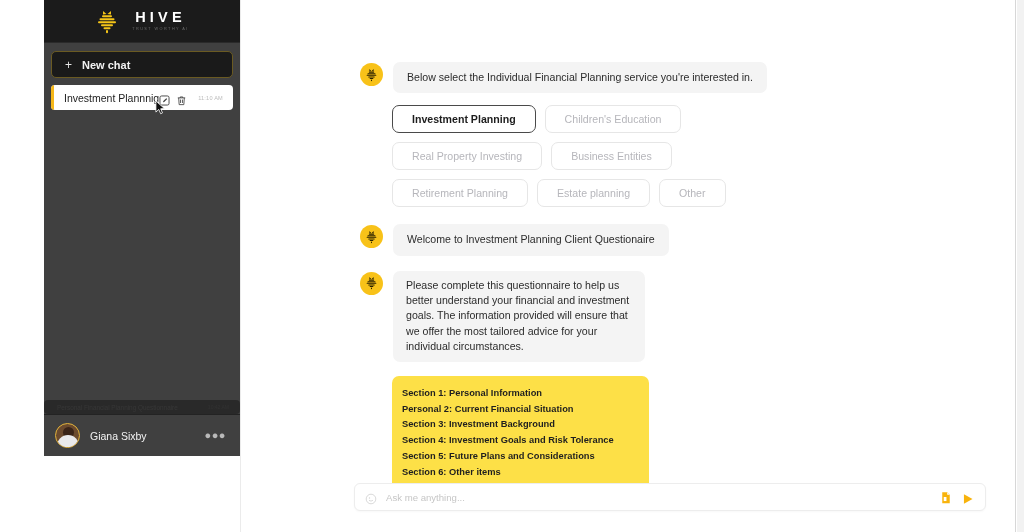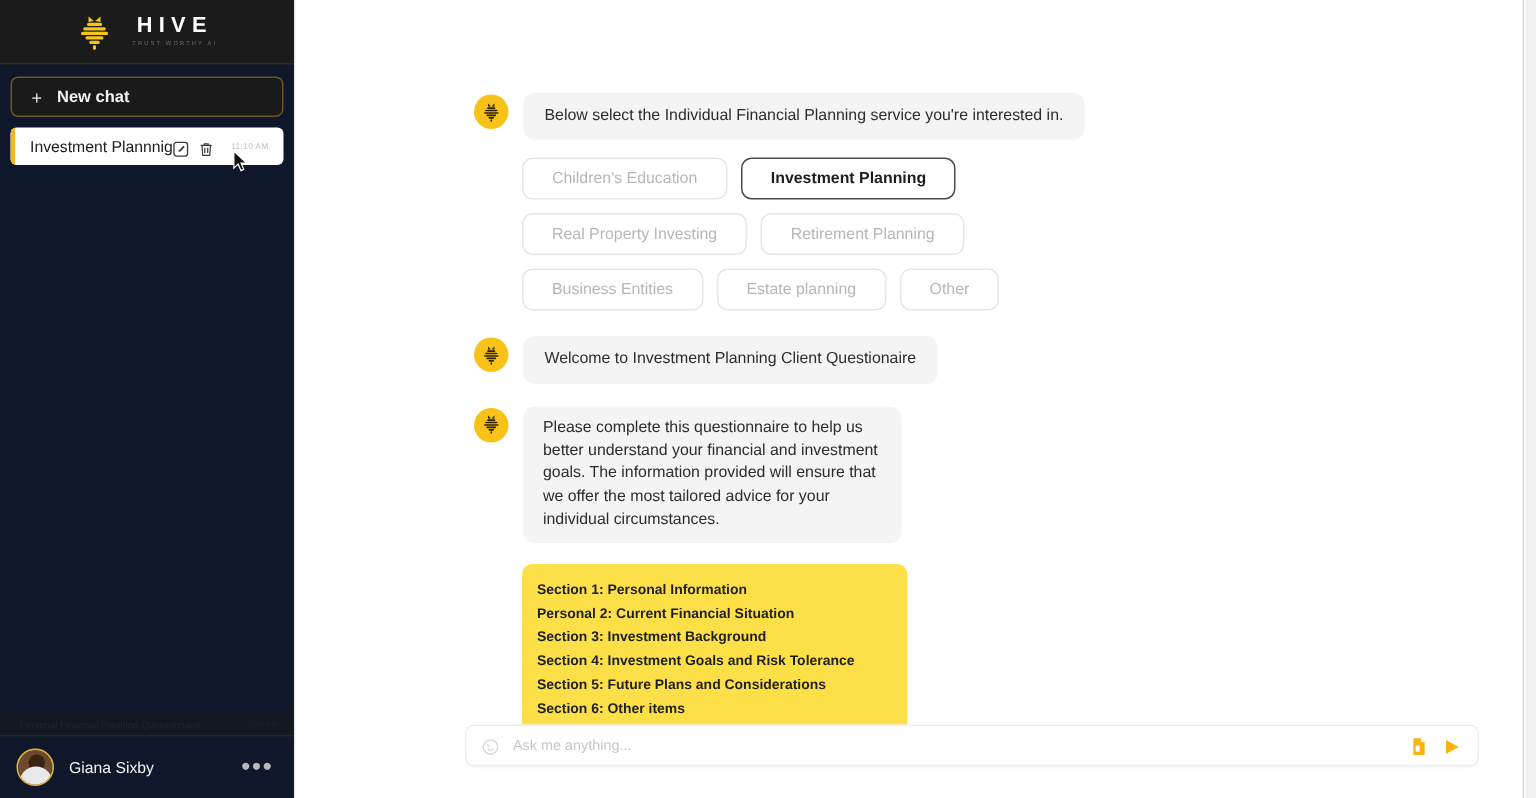--- a/index.html
+++ b/index.html
@@ -12,26 +12,27 @@
   #app {
     position: relative;
     width: 1024px; height: 532px;
     display: flex;
     background: #ffffff;
   }
 
   
   .sidebar {
     width: 196px;
-    height: 532px;
-    background: #0f172a;
+    height: 456px;
+    background: #404040;
     display: flex;
     flex-direction: column;
     position: relative;
     flex: 0 0 196px;
+    margin-left: 44px;
   }
   .brand {
     height: 43px;
     display: flex;
     align-items: center;
     justify-content: center;
     gap: 9px;
     background: #1b1b1b;
     border-bottom: 1px solid #2a2a2a;
   }
@@ -344,25 +345,25 @@
             <rect x="3" y="12.6" width="18" height="2" rx="1" fill="#2b2200"></rect>
             <rect x="6" y="15.6" width="12" height="2" rx="1" fill="#2b2200"></rect>
             <rect x="8.5" y="18.6" width="7" height="2" rx="1" fill="#2b2200"></rect>
             <rect x="11" y="21.4" width="2" height="3" rx="1" fill="#2b2200"></rect>
           </svg>
         </span>
         <div class="bubble one-line">Below select the Individual Financial Planning service you're interested in.</div>
       </div>
 
       <div class="chips">
+        <div class="chip selected">Investment Planning</div>
         <div class="chip">Children's Education</div>
-        <div class="chip selected">Investment Planning</div>
         <div class="chip">Real Property Investing</div>
+        <div class="chip">Business Entities</div>
         <div class="chip">Retirement Planning</div>
-        <div class="chip">Business Entities</div>
         <div class="chip">Estate planning</div>
         <div class="chip">Other</div>
       </div>
 
       <div class="spacer-md"></div>
 
       <div class="msg-row">
         <span class="bee-avatar">
           <svg viewBox="0 0 24 26" xmlns="http://www.w3.org/2000/svg">
             <path d="M8 2 L11.5 5.4 L8 6 Z" fill="#2b2200"></path>

